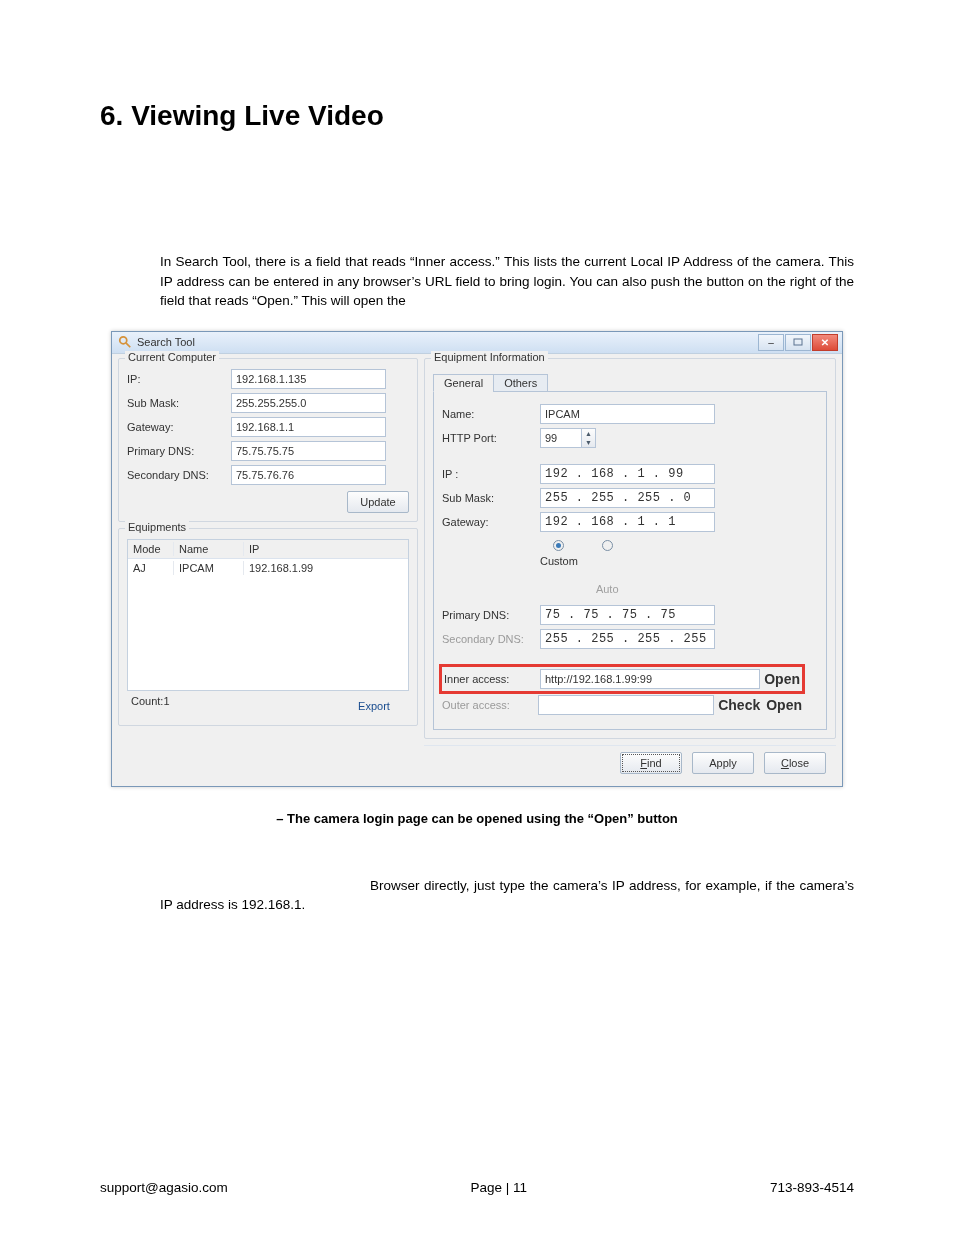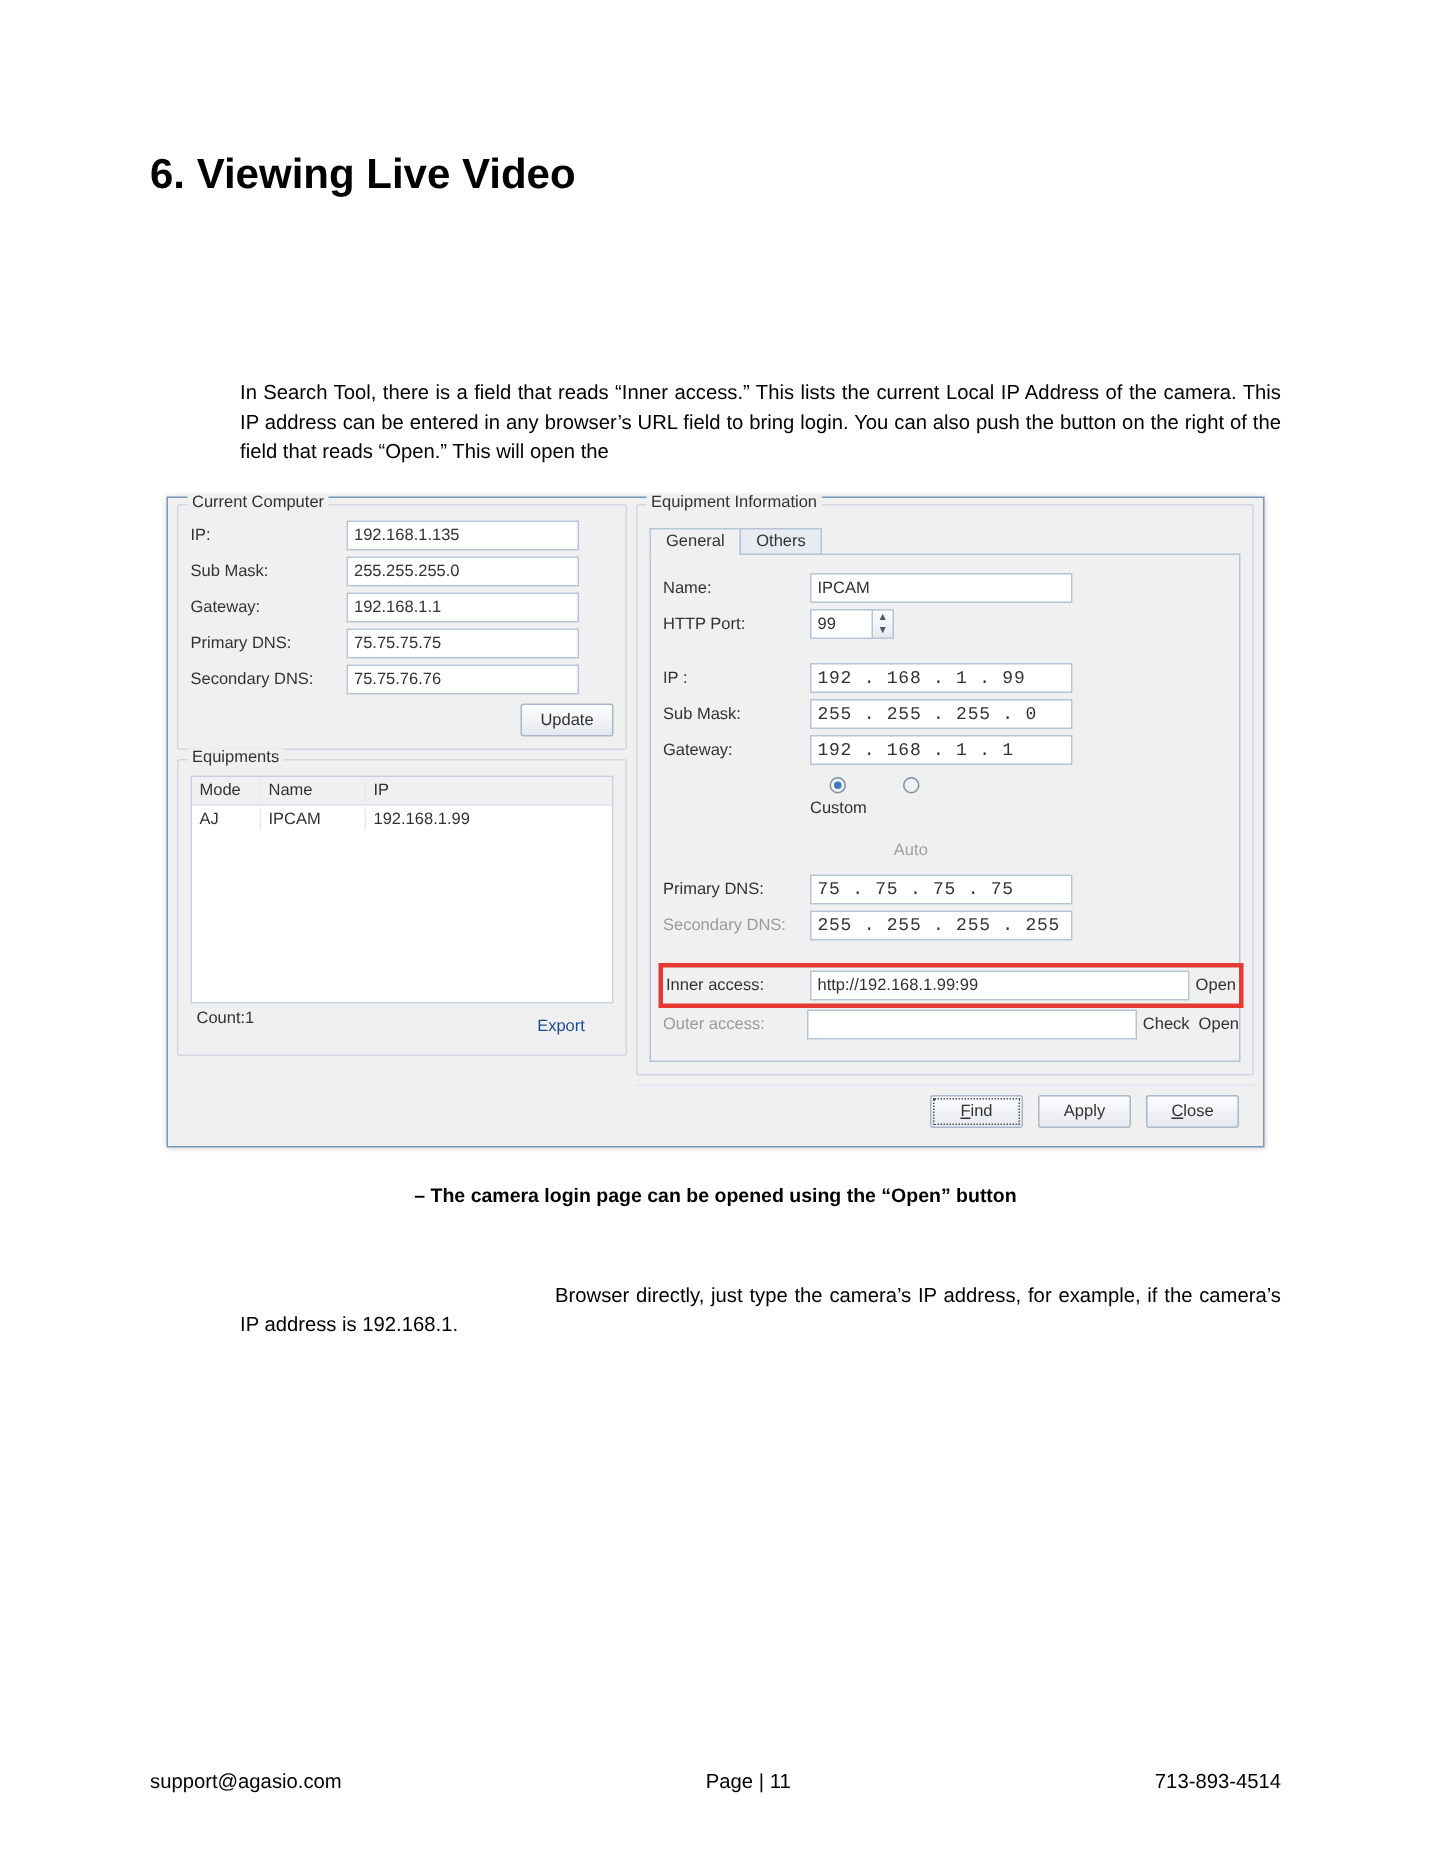--- a/index.html
+++ b/index.html
@@ -181,21 +181,21 @@
     border: 1px solid #b5c4d7;
     background: #e7ecf2;
     font-size: 11px;
     margin-right: -1px;
     position: relative;
     top: 1px;
   }
   .tab.active { background:#f0f0f0; border-bottom-color:#f0f0f0; }
   .tab-panel {
     border: 1px solid #b5c4d7;
-    padding: 8px 0 10px 8px;
+    padding: 8px 24px 10px 8px;
   }
   .spinner {
     display:flex; align-items:center;
   }
   .spinner .field { width:42px; }
   .spinner .spin-btns {
     width:14px; height:20px; border:1px solid #b5c4d7; border-left:none;
     display:flex; flex-direction:column;
     background: linear-gradient(#fdfdfd,#e5e9ef);
   }
@@ -211,38 +211,54 @@
   .access-row {
     display:flex; align-items:center; margin:4px 0; gap:4px;
   }
   .access-row.highlight {
     outline: 3px solid #e53a33;
     padding: 2px;
   }
   .access-row .kv-label-r { width:92px;}
   .access-row .field { flex:1;}
   .access-row .rbtns { display:flex; gap:6px;}
-  .access-row .rbtns span { font-size:11px;}
+  .access-row .rbtns span { font-size:14px;font-weight:bold;}
   .bottom-btns {
     display:flex; justify-content:flex-end; gap:10px; padding:6px 10px 4px 0;
     border-top:1px solid #dfe6ef;
   }
   .bottom-btns .btn:first-child {
     outline:1px dotted #555; outline-offset:-3px;
   }
 </style>
 </head>
 <body>
 
 <div class="page">
   <h1 class="heading">6. Viewing Live Video</h1>
 
   <p class="para">In Search Tool, there is a field that reads “Inner access.” This lists the current Local IP Address of the camera. This IP address can be entered in any browser’s URL field to bring login. You can also push the button on the right of the field that reads “Open.” This will open the</p>
 
   <div class="window">
+    <div class="titlebar">
+      <span class="app-icon">
+        <svg viewBox="0 0 16 16" width="14" height="14">
+            <circle cx="6" cy="6" r="4" fill="none" stroke="#d6923a" stroke-width="2"></circle>
+            <line x1="9" y1="9" x2="14" y2="14" stroke="#d6923a" stroke-width="2"></line>
+          </svg>
+      </span>
+      <span class="title">Search Tool</span>
+      <span class="tb-btn">–</span>
+      <span class="tb-btn">
+          <svg width="10" height="8">
+            <rect x="1" y="1" width="8" height="6" fill="none" stroke="#5a7290"></rect>
+          </svg>
+        </span>
+      <span class="tb-btn tb-close">✕</span>
+    </div>
 
     <div class="win-body">
 
       <div class="left-col">
         <div class="group">
           <span class="group-title">Current Computer</span>
           <div class="kv-row">
               <span class="kv-label">IP:</span>
               <span class="field w155">192.168.1.135</span>
             </div>

